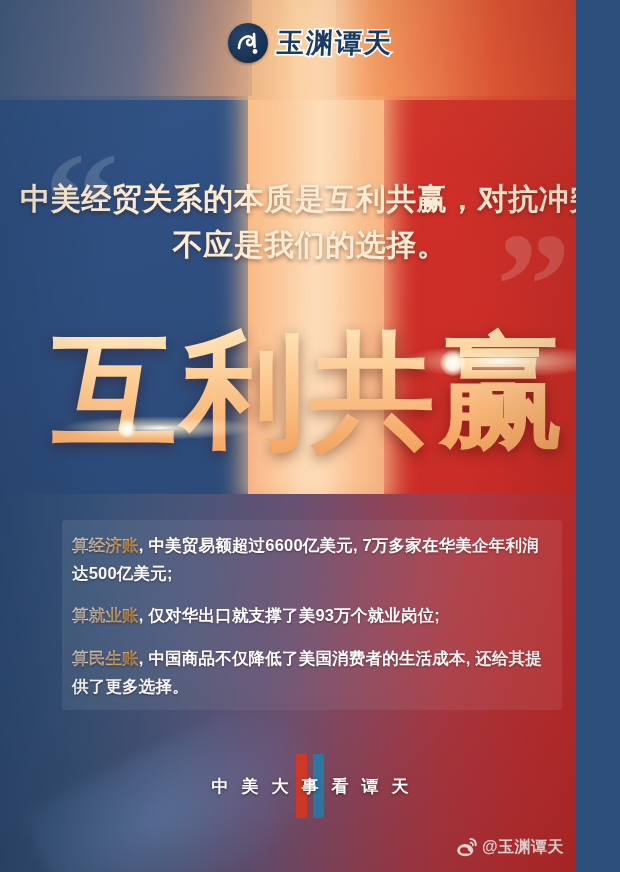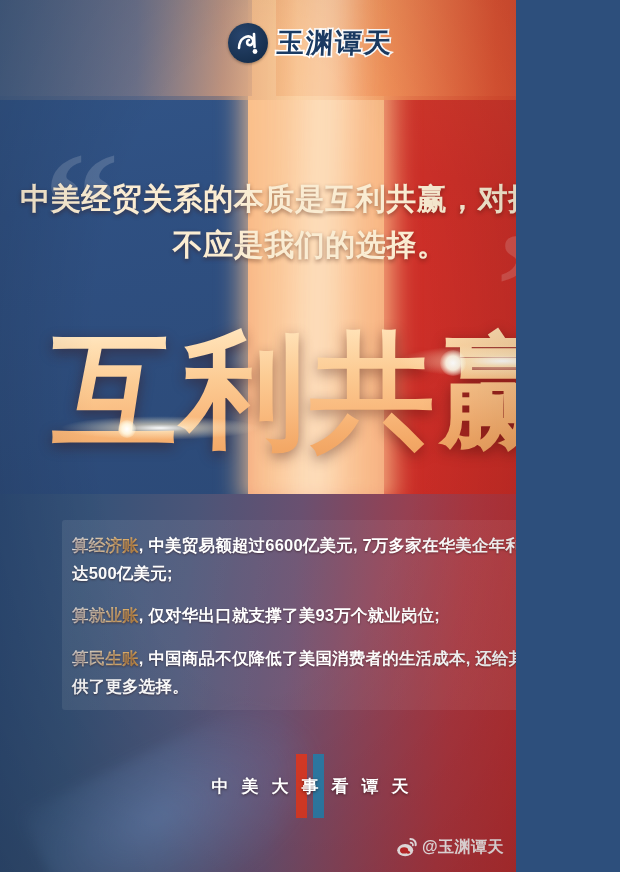--- a/index.html
+++ b/index.html
@@ -5,21 +5,21 @@
   * { margin:0; padding:0; box-sizing:border-box; }
   html,body { width:620px; height:872px; }
   body {
     font-family:"Liberation Sans","DejaVu Sans",sans-serif;
     background:#2d4f7c;
     overflow:hidden;
   }
 
   #poster {
     position:relative;
-    width:516px; height:872px;
+    width:576px; height:872px;
     overflow:hidden;
     isolation:isolate;
   }
 
   
   .bg-base{
     position:absolute; inset:0;
     background:linear-gradient(100deg,
        #2b4a75 0%,
        #31517c 18%,

